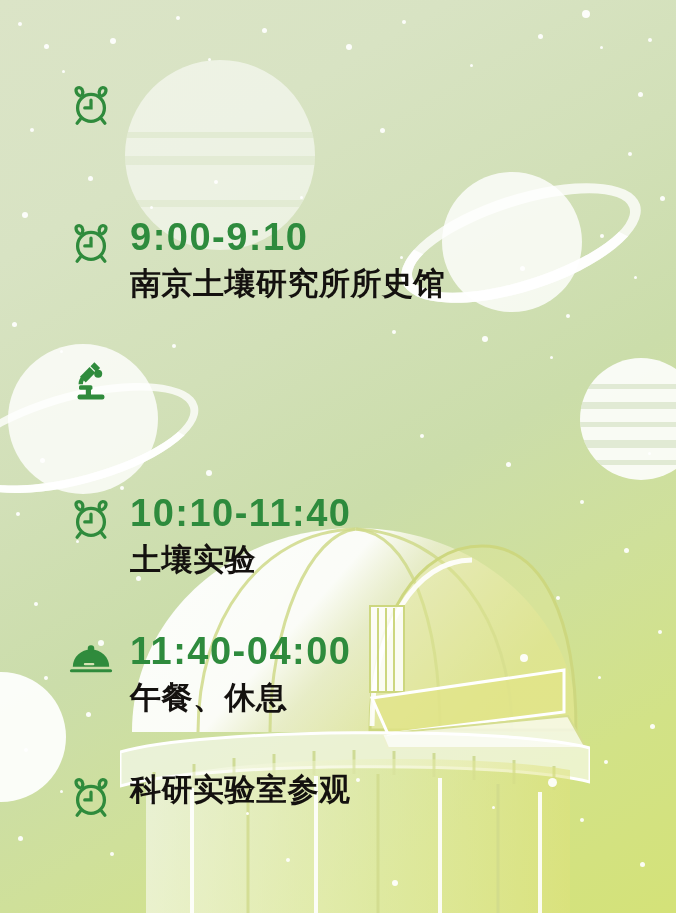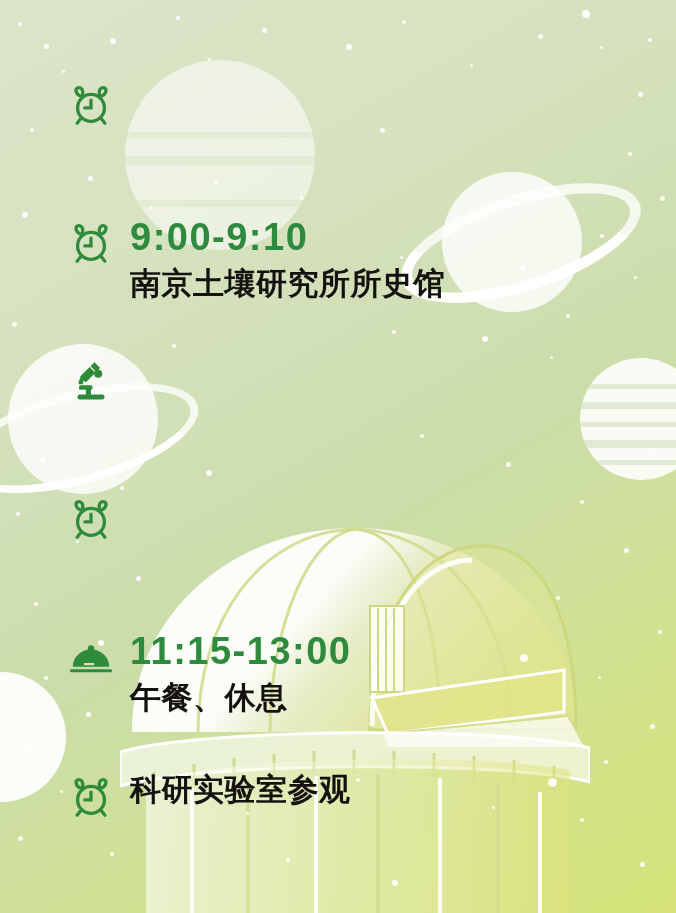--- a/index.html
+++ b/index.html
@@ -355,38 +355,42 @@
           <g fill="none" stroke="#2f8b3c" stroke-width="3.4" stroke-linecap="round">
             <circle cx="24" cy="27" r="14"></circle>
             <path d="M24 19 L24 27 L17.5 27"></path>
             <path d="M12.5 14.5 C8 12 7 7 10.5 6 C14 5 16.5 9 15 13.5"></path>
             <path d="M35.5 14.5 C40 12 41 7 37.5 6 C34 5 31.5 9 33 13.5"></path>
             <path d="M13 38.5 L9.5 43"></path>
             <path d="M35 38.5 L38.5 43"></path>
           </g>
         </svg>
       </span>
+      <div class="row-body">
+        <div class="time">10:10-11:40</div>
+        <div class="desc">土壤实验</div>
+      </div>
     </div>
 
     <div class="row">
       <span class="row-icon" style="top:12px;">
         <svg viewBox="0 0 48 40" aria-hidden="true">
           <g fill="#2f8b3c">
             <path d="M24 6 C34.5 6 43 14 43 24 L5 24 C5 14 13.5 6 24 6 Z"></path>
             <circle cx="24" cy="5" r="3.4"></circle>
             <rect x="22.4" y="5" width="3.2" height="4"></rect>
             <rect x="2" y="26.5" width="44" height="3.2" rx="1.6"></rect>
           </g>
           <g fill="#d6e2b4">
             <rect x="16.5" y="20" width="11" height="2.4" rx="1.2"></rect>
           </g>
         </svg>
       </span>
       <div class="row-body">
-        <div class="time">11:15-13:00</div>
+        <div class="time">11:40-04:00</div>
         <div class="desc">午餐、休息</div>
       </div>
     </div>
 
     <div class="row">
       <span class="row-icon">
         <svg viewBox="0 0 48 48" aria-hidden="true">
           <g fill="none" stroke="#2f8b3c" stroke-width="3.4" stroke-linecap="round">
             <circle cx="24" cy="27" r="14"></circle>
             <path d="M24 19 L24 27 L17.5 27"></path>

